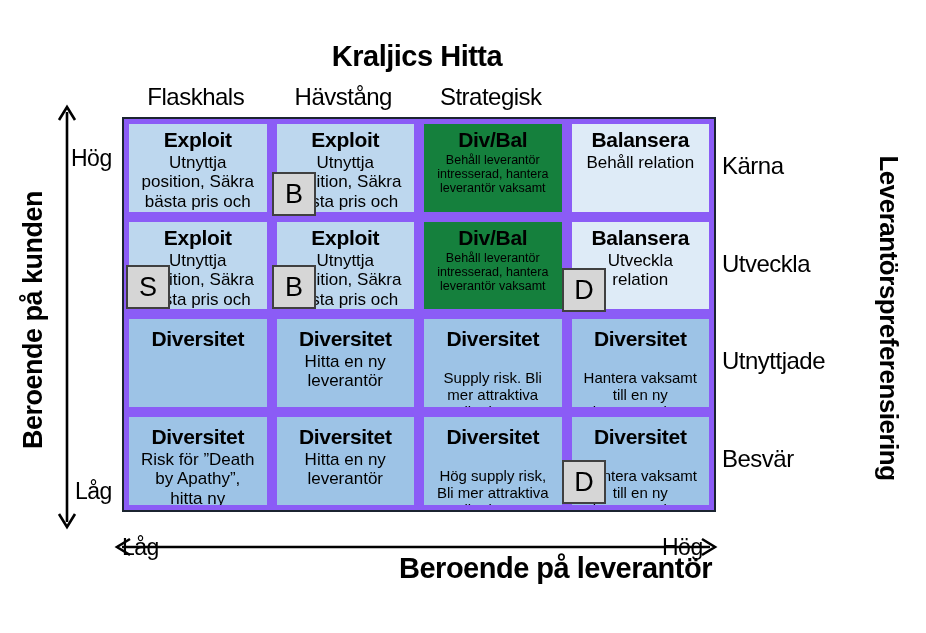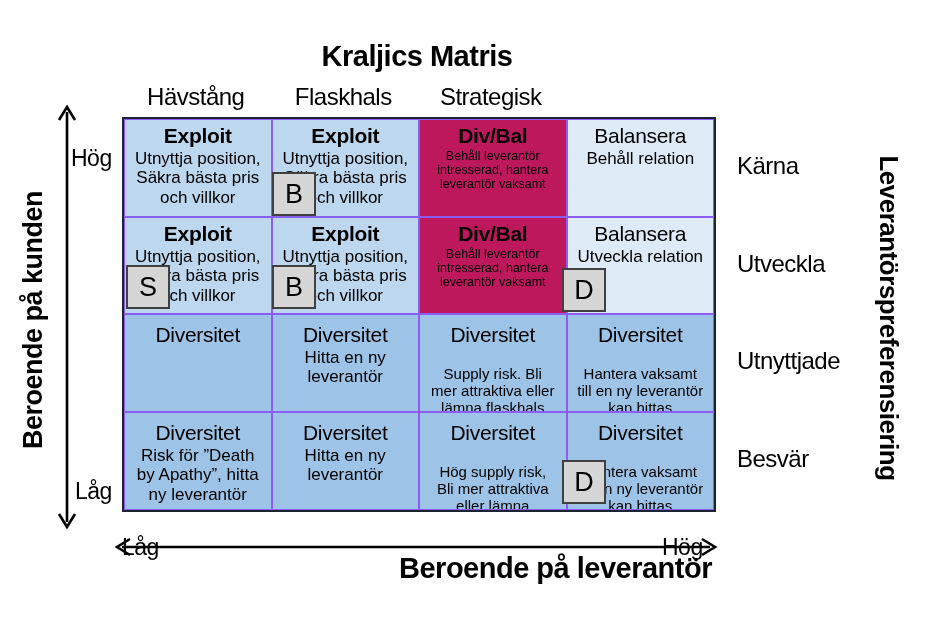--- a/index.html
+++ b/index.html
@@ -18,46 +18,46 @@
   }
   .col-header{font-size:24px;text-align:center;letter-spacing:-0.5px;}
   
   .matrix{
     position:absolute;left:122px;top:117px;display:grid;
     grid-template-columns:repeat(4,147.5px);
     grid-template-rows:98px 97px 98px 98px;
     border:2px solid #1b2430;box-sizing:border-box;
   }
   .cell{
-    border:1px solid #8b5cf6;box-sizing:border-box;
+    border:5px solid #8b5cf6;box-sizing:border-box;
     display:flex;flex-direction:column;align-items:center;justify-content:flex-start;
     text-align:center;padding:3px 9px 11px;overflow:hidden;
   }
   .cell-title{font-size:21px;line-height:1.2;letter-spacing:-0.3px;}
   .cell-body{font-size:17px;line-height:1.13;margin-top:1px;}
   .exploit{background:#BDD7EE;}
   .exploit .cell-title{font-weight:bold;}
-  .divbal{background:#be185d;}
+  .divbal{background:#15803d;}
   .divbal .cell-title{font-weight:bold;}
   .divbal .cell-body{font-size:12.5px;}
   .balansera{background:#DEEBF7;}
-  .balansera .cell-title{font-weight:normal;}
+  .balansera .cell-title{font-weight:bold;}
   .diversitet{background:#9DC3E6;}
-  .diversitet .cell-title{font-weight:normal;margin-top:4px;}
+  .diversitet .cell-title{font-weight:bold;margin-top:4px;}
   .cell.sm .cell-body{font-size:15px;margin-top:19px;}
   
   .badge{
     position:absolute;width:44px;height:44px;background:#D6D6D6;
     border:2px solid #404040;box-sizing:border-box;
     display:flex;align-items:center;justify-content:center;
     font-size:27px;color:#000;z-index:5;
   }
   
   .row-labels{
-    position:absolute;left:737px;top:117px;display:grid;
+    position:absolute;left:722px;top:117px;display:grid;
     grid-template-rows:98px 97px 98px 98px;align-items:center;justify-items:start;text-align:right;
   }
   .row-label{font-size:24px;letter-spacing:-0.5px;}
   
   .end-label{position:absolute;font-size:23px;letter-spacing:-0.5px;margin-top:23px;}
   .lbl-left-high{left:71px;top:122px;}
   .lbl-left-low{left:75px;top:455px;}
   .lbl-bottom-low{left:122px;top:511px;}
   .lbl-bottom-high{left:662px;top:511px;}
   
@@ -77,25 +77,25 @@
   }
   .arrow-svg{position:absolute;}
   .arrow-v{left:55px;top:104px;}
   .arrow-h{left:114px;top:534px;}
 </style>
 </head>
 <body>
 
 <div class="stage">
 
-  <div class="page-title">Kraljics Matris</div>
+  <div class="page-title">Kraljics Hitta</div>
 
   <div class="col-headers">
+    <div class="col-header">Flaskhals</div>
     <div class="col-header">Hävstång</div>
-    <div class="col-header">Flaskhals</div>
     <div class="col-header">Strategisk</div>
   </div>
 
   <div class="matrix">
     <div class="cell exploit">
       <span class="cell-title">Exploit</span>
       <span class="cell-body">Utnyttja position, Säkra bästa pris och villkor</span>
     </div>
     <div class="cell exploit">
       <span class="cell-title">Exploit</span>

